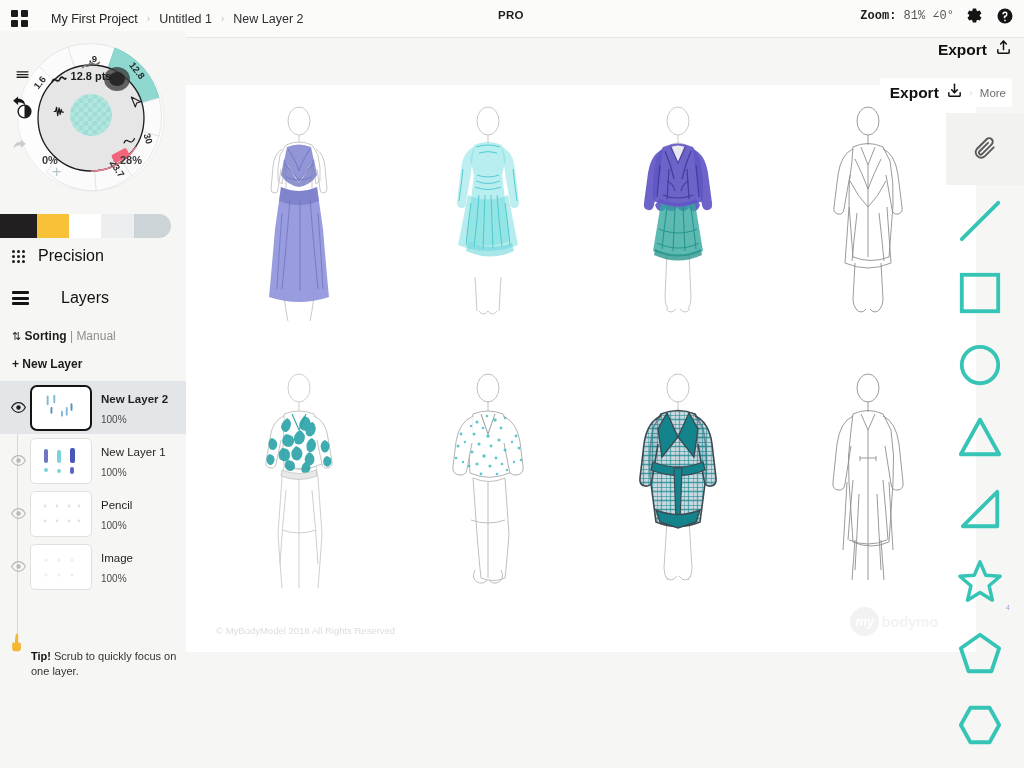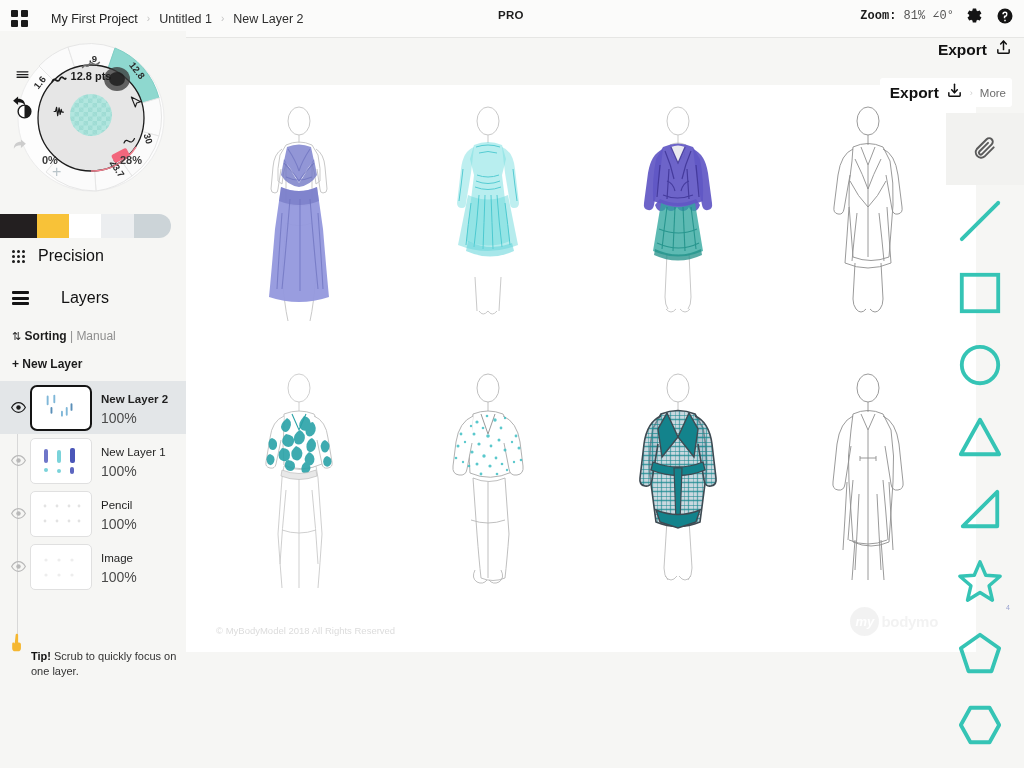--- a/index.html
+++ b/index.html
@@ -101,21 +101,21 @@
   .layer-row { position: relative; display: flex; align-items: center; height: 53px; padding-left: 6px; }
   .layer-row.sel { background: #e3e6e8; }
   .eye { width: 24px; display: flex; align-items: center; justify-content: center; font-size: 12px; color: #b9b9b9; }
   .eye.on { color: #1c1c1c; }
   .thumb { width: 62px; height: 46px; background: #fff; border: 1px solid #e0e0e0; border-radius: 5px;
     position: relative; overflow: hidden; flex: none; }
   .layer-row.sel .thumb { border: 2px solid #141414; border-radius: 7px; }
   .layer-meta { margin-left: 9px; line-height: 1.25; }
   .layer-name { font-size: 11.5px; color: #1f1f1f; }
   .layer-row.sel .layer-name { font-weight: bold; }
-  .layer-op { font-size: 14px; color: #4a4a4a; }
+  .layer-op { font-size: 10px; color: #4a4a4a; }
   .rail { position: absolute; left: 17px; top: 372px; width: 1px; height: 232px; background: #d8d8d8; }
 
   .tip { position: absolute; left: 10px; top: 602px; display: flex; gap: 6px; width: 172px; }
   .tip-hand { font-size: 15px; }
   .tip-txt { font-size: 11px; color: #333; line-height: 1.35; margin-top: 16px; }
   .tip-txt b { font-weight: bold; color: #111; }
 
   
   .export-row { position: absolute; right: 12px; top: 39px; display: flex; align-items: center; gap: 8px; }
   .export-row .lbl { font-size: 15.5px; font-weight: bold; color: #121212; }

